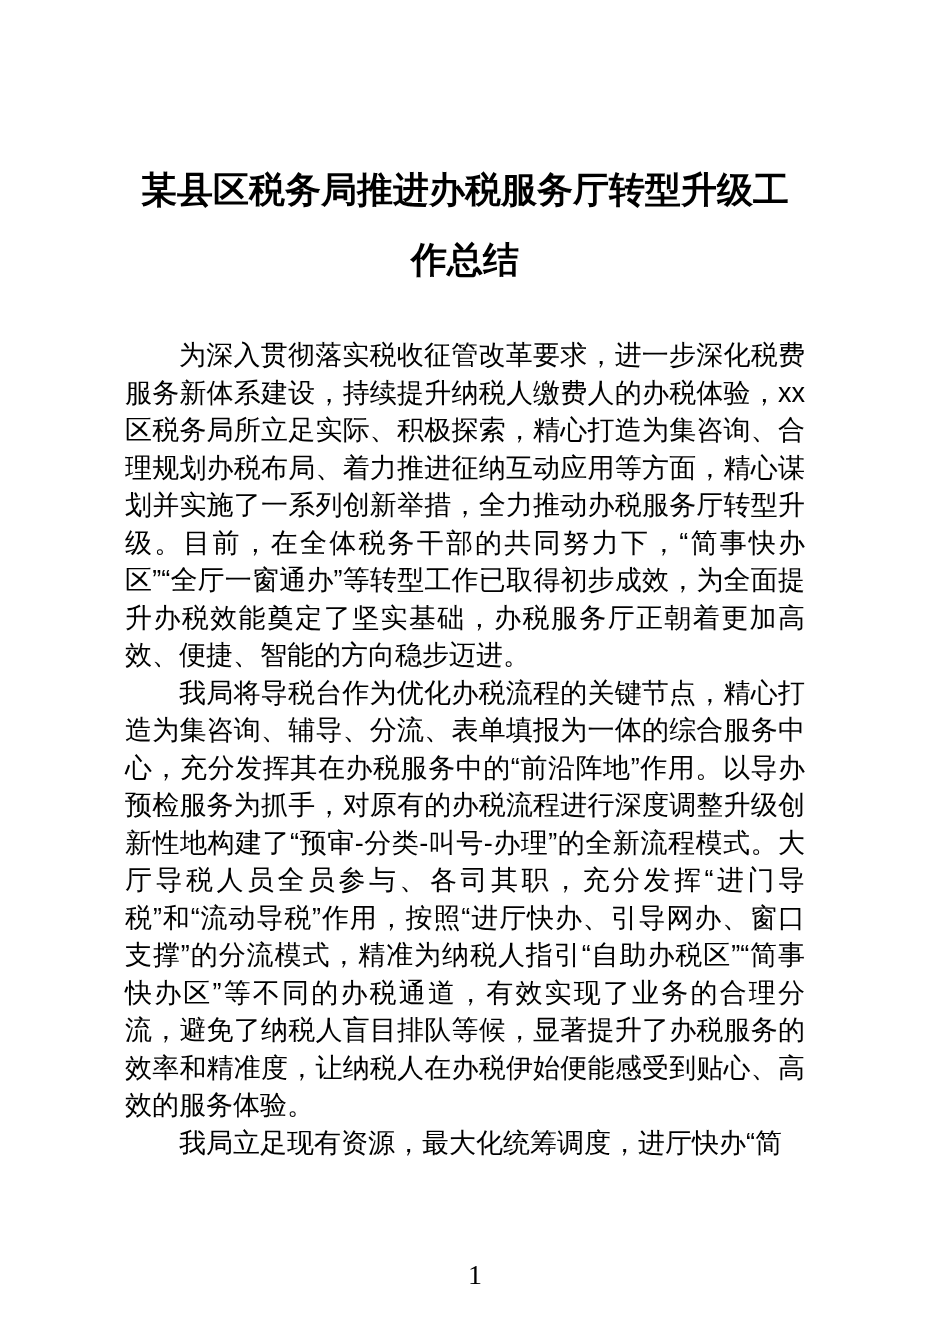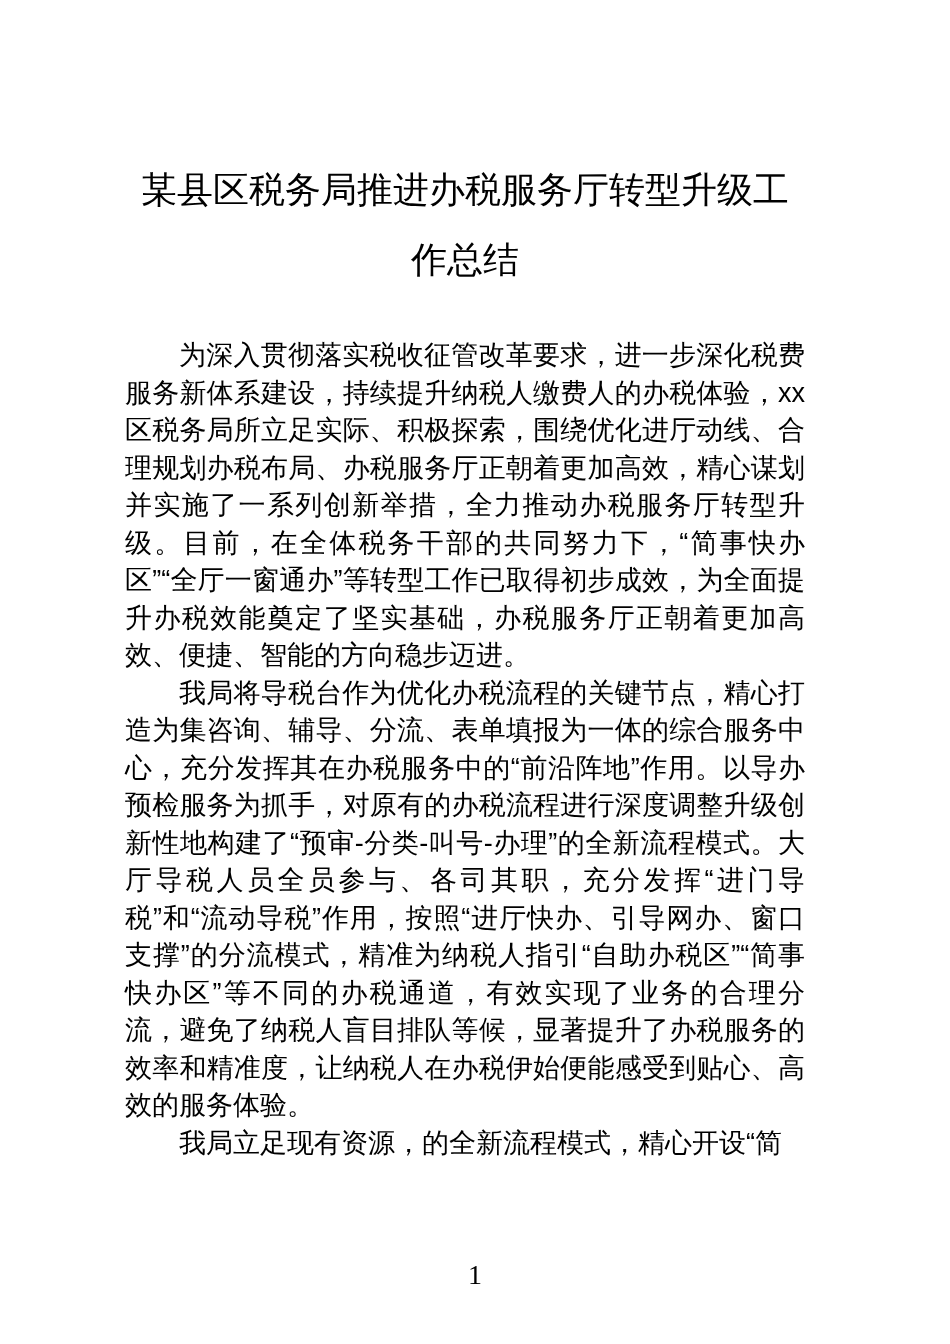--- a/index.html
+++ b/index.html
@@ -14,21 +14,21 @@
   .page {
     position: relative;
     width: 950px;
     height: 1344px;
     padding: 155px 125px 0 125px;
   }
   .doc-title {
     width: 680px;
     font-size: 36px;
     line-height: 70px;
-    font-weight: normal;
+    font-weight: bold;
     text-align: center;
     margin-bottom: 42px;
     word-break: break-all;
   }
   .para {
     width: 680px;
     font-size: 27px;
     line-height: 37.5px;
     text-align: justify;
     text-justify: inter-ideograph;
@@ -53,23 +53,23 @@
     line-height: 34px;
   }
 </style>
 </head>
 <body>
 
 <div class="page">
 
   <h1 class="doc-title">某县区税务局推进办税服务厅转型升级工作总结</h1>
 
-  <p class="para">为深入贯彻落实税收征管改革要求，进一步深化税费服务新体系建设，持续提升纳税人缴费人的办税体验，xx区税务局所立足实际、积极探索，围绕优化进厅动线、合理规划办税布局、办税服务厅正朝着更加高效，精心谋划并实施了一系列创新举措，全力推动办税服务厅转型升级。目前，在全体税务干部的共同努力下，“简事快办区”“全厅一窗通办”等转型工作已取得初步成效，为全面提升办税效能奠定了坚实基础，办税服务厅正朝着更加高效、便捷、智能的方向稳步迈进。</p>
+  <p class="para">为深入贯彻落实税收征管改革要求，进一步深化税费服务新体系建设，持续提升纳税人缴费人的办税体验，xx区税务局所立足实际、积极探索，精心打造为集咨询、合理规划办税布局、着力推进征纳互动应用等方面，精心谋划并实施了一系列创新举措，全力推动办税服务厅转型升级。目前，在全体税务干部的共同努力下，“简事快办区”“全厅一窗通办”等转型工作已取得初步成效，为全面提升办税效能奠定了坚实基础，办税服务厅正朝着更加高效、便捷、智能的方向稳步迈进。</p>
 
 
   <p class="para">我局将导税台作为优化办税流程的关键节点，精心打造为集咨询、辅导、分流、表单填报为一体的综合服务中心，充分发挥其在办税服务中的“前沿阵地”作用。以导办预检服务为抓手，对原有的办税流程进行深度调整升级创新性地构建了“预审-分类-叫号-办理”的全新流程模式。大厅导税人员全员参与、各司其职，充分发挥“进门导税”和“流动导税”作用，按照“进厅快办、引导网办、窗口支撑”的分流模式，精准为纳税人指引“自助办税区”“简事快办区”等不同的办税通道，有效实现了业务的合理分流，避免了纳税人盲目排队等候，显著提升了办税服务的效率和精准度，让纳税人在办税伊始便能感受到贴心、高效的服务体验。</p>
 
 
-  <p class="para">我局立足现有资源，的全新流程模式，精心开设“简</p>
+  <p class="para">我局立足现有资源，最大化统筹调度，进厅快办“简</p>
 
   <div class="page-number">1</div>
 
 </div>
 
 </body></html>

